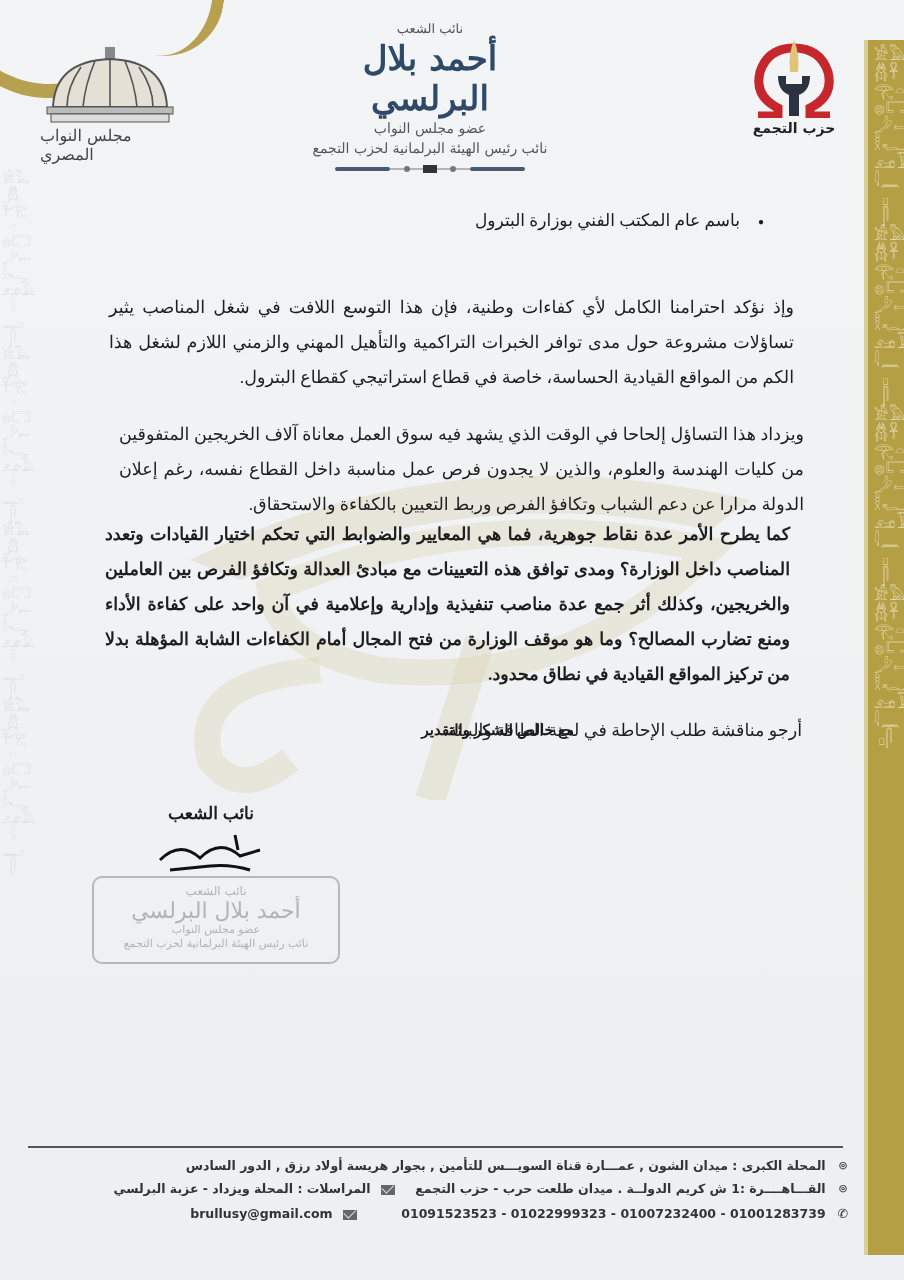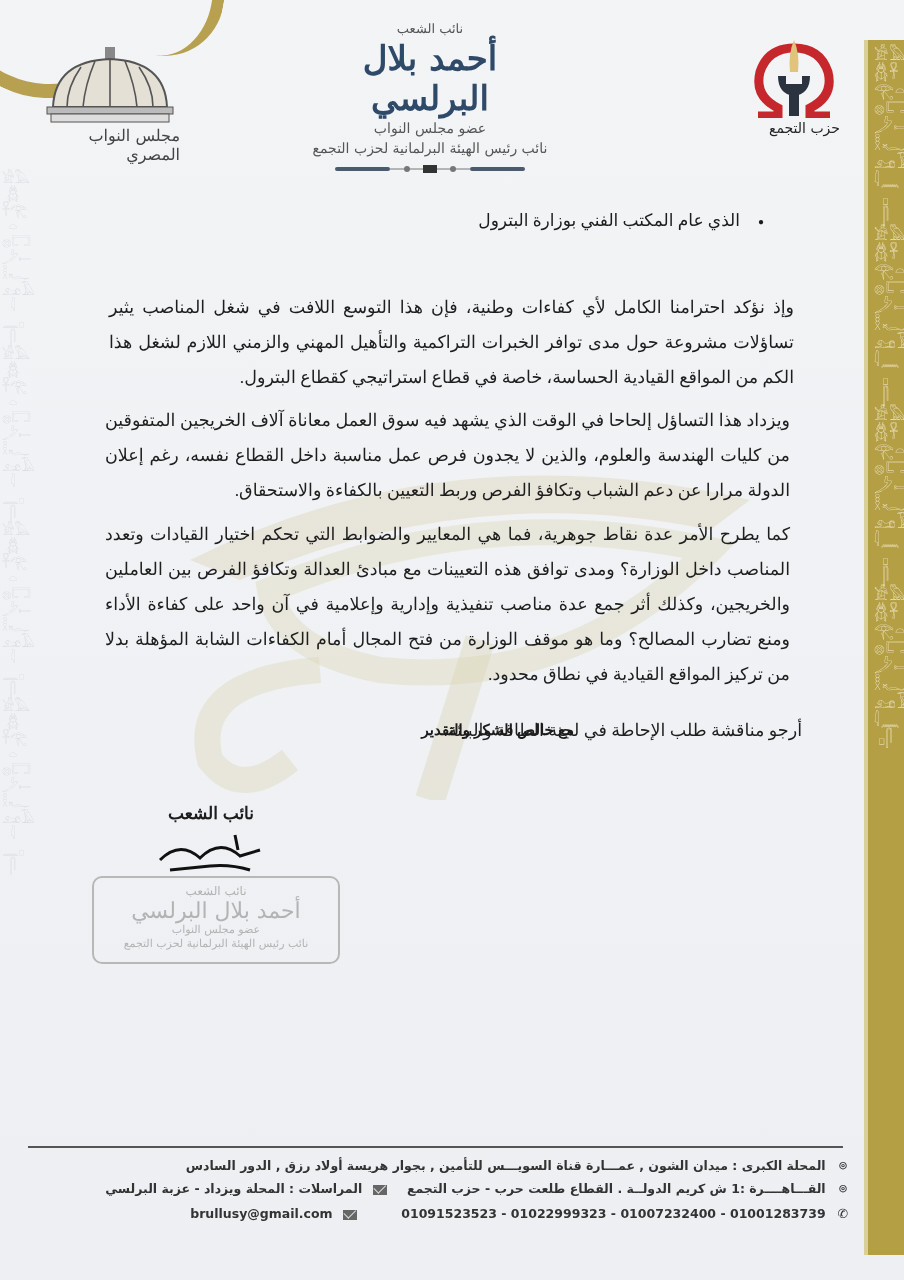--- a/index.html
+++ b/index.html
@@ -19,37 +19,37 @@
       color:#c9ccd0; font-size:14px; line-height:16px; text-align:center; word-break:break-all; opacity:.7; }
     
     .arc1 { position:absolute; left:-60px; top:-120px; width:190px; height:190px; border-radius:50%;
       border:14px solid #b7a150; border-color:transparent transparent #b7a150 transparent; transform:rotate(25deg); }
     .arc2 { position:absolute; left:150px; top:-40px; width:60px; height:100px;
       border-right:12px solid #b7a150; border-radius:0 0 60px 0; transform:rotate(10deg); }
     
     .watermark { position:absolute; left:150px; top:440px; width:620px; height:360px; pointer-events:none; }
     
     .dome { position:absolute; left:45px; top:45px; width:130px; height:80px; }
-    .parliament-label { position:absolute; left:40px; top:126px; width:140px; text-align:right;
+    .parliament-label { position:absolute; left:40px; top:126px; width:140px; text-align:left;
       font-family:"DejaVu Serif", serif; font-size:16px; color:#444; }
     .center-head { position:absolute; left:300px; top:20px; width:260px; text-align:center; direction:rtl; }
     .center-head .small { font-family:"DejaVu Serif", serif; font-size:13px; color:#555; line-height:18px; }
     .center-head .name { font-family:"DejaVu Serif", serif; font-size:34px; font-weight:bold; color:#2f4a68; line-height:40px; }
     .center-head .sub { font-family:"DejaVu Serif", serif; font-size:14px; color:#555; line-height:20px; }
     .divider-ornament { margin:6px auto 0; width:190px; height:8px; position:relative; }
     .party-logo { position:absolute; left:748px; top:38px; width:92px; height:80px; }
-    .party-label { position:absolute; left:748px; top:120px; width:92px; 
-      font-weight:normal; font-size:14px; color:#222; direction:rtl; }
+    .party-label { position:absolute; left:748px; top:120px; width:92px; text-align:center;
+      font-weight:bold; font-size:14px; color:#222; direction:rtl; }
     
     .content { position:absolute; left:105px; width:685px; direction:rtl; text-align:justify;
       font-family:"Liberation Serif", serif; font-size:17.5px; line-height:35px; color:#1e1e1e; }
     .bullets { position:absolute; right:140px; top:204px; direction:rtl; list-style:none; margin:0; padding:0;
       font-family:"Liberation Serif", serif; font-size:17px; line-height:34px; }
     .bullets li::before { content:"●"; font-size:10px; margin-left:18px; vertical-align:middle; }
-    .p1 { top:286px; } .p2 { top:403px; } .p3 { top:517px; } .p4 { top:701px; }
+    .p1 { top:286px; } .p2 { top:403px; } .p3 { top:517px;font-weight:bold; } .p4 { top:701px; }
     .closing { position:absolute; right:330px; top:721px; direction:rtl; font-weight:bold;
       font-family:"Liberation Sans", sans-serif; font-size:15px; }
     
     .sig-title { position:absolute; left:168px; top:803px; font-weight:bold; font-size:17px;
       font-family:"Liberation Sans", sans-serif; direction:rtl; }
     .sig-scribble { position:absolute; left:150px; top:830px; width:130px; height:45px; }
     .stamp { position:absolute; left:92px; top:876px; width:244px; height:84px; border:2px solid #b8b8b8;
       border-radius:10px; text-align:center; direction:rtl; color:#b3b3b3; font-family:"DejaVu Serif", serif; }
     .stamp .s1 { font-size:12px; line-height:15px; margin-top:6px; }
     .stamp .s2 { font-size:22px; line-height:24px; }
@@ -116,25 +116,25 @@
 
   <svg class="party-logo" viewBox="0 0 92 80">
     <path d="M10 78 L30 78 L30 70 Q6 58 12 34 Q20 10 46 10 Q72 10 80 34 Q86 58 62 70 L62 78 L82 78" fill="none" stroke="#c6272d" stroke-width="9"></path>
     <path d="M46 2 Q40 16 42 34 L50 34 Q52 16 46 2 Z" fill="#e0c47a"></path>
     <path d="M30 38 Q30 56 46 58 Q62 56 62 38 L54 38 L54 46 L38 46 L38 38 Z" fill="#2b3340"></path>
     <rect x="41" y="56" width="10" height="22" fill="#2b3340"></rect>
   </svg>
   <div class="party-label">حزب التجمع</div>
 
   <ul class="bullets">
-    <li>الذي عام المكتب الفني بوزارة البترول</li>
+    <li>باسم عام المكتب الفني بوزارة البترول</li>
   </ul>
 
   <p class="content p1" style="margin:4px">وإذ نؤكد احترامنا الكامل لأي كفاءات وطنية، فإن هذا التوسع اللافت في شغل المناصب يثير تساؤلات مشروعة حول مدى توافر الخبرات التراكمية والتأهيل المهني والزمني اللازم لشغل هذا الكم من المواقع القيادية الحساسة، خاصة في قطاع استراتيجي كقطاع البترول.</p>
-  <p class="content p2" style="margin:0">ويزداد هذا التساؤل إلحاحا في الوقت الذي يشهد فيه سوق العمل معاناة آلاف الخريجين المتفوقين من كليات الهندسة والعلوم، والذين لا يجدون فرص عمل مناسبة داخل القطاع نفسه، رغم إعلان الدولة مرارا عن دعم الشباب وتكافؤ الفرص وربط التعيين بالكفاءة والاستحقاق.</p>
+  <p class="content p2" style="margin:14px">ويزداد هذا التساؤل إلحاحا في الوقت الذي يشهد فيه سوق العمل معاناة آلاف الخريجين المتفوقين من كليات الهندسة والعلوم، والذين لا يجدون فرص عمل مناسبة داخل القطاع نفسه، رغم إعلان الدولة مرارا عن دعم الشباب وتكافؤ الفرص وربط التعيين بالكفاءة والاستحقاق.</p>
   <p class="content p3" style="margin:0">كما يطرح الأمر عدة نقاط جوهرية، فما هي المعايير والضوابط التي تحكم اختيار القيادات وتعدد المناصب داخل الوزارة؟ ومدى توافق هذه التعيينات مع مبادئ العدالة وتكافؤ الفرص بين العاملين والخريجين، وكذلك أثر جمع عدة مناصب تنفيذية وإدارية وإعلامية في آن واحد على كفاءة الأداء ومنع تضارب المصالح؟ وما هو موقف الوزارة من فتح المجال أمام الكفاءات الشابة المؤهلة بدلا من تركيز المواقع القيادية في نطاق محدود.</p>
   <p class="content p4" style="margin:12px">أرجو مناقشة طلب الإحاطة في لجنة الطاقة والبيئة.</p>
 
   <div class="closing">مع خالص الشكر والتقدير</div>
 
   <div class="sig-title">نائب الشعب</div>
   <svg class="sig-scribble" viewBox="0 0 130 45">
     <path d="M10 30 Q30 10 50 28 Q70 8 90 26 L110 20 M20 40 L60 36 Q80 34 100 40 M85 5 L88 20" fill="none" stroke="#111" stroke-width="3"></path>
   </svg>
   <div class="stamp">
@@ -144,21 +144,21 @@
     <div class="s3">نائب رئيس الهيئة البرلمانية لحزب التجمع</div>
   </div>
 
   <div class="footer-rule"></div>
   <div class="footer f1">
     <span class="ficon">⌾</span>
     <span class="seg">المحلة الكبرى : ميدان الشون , عمـــارة قناة السويـــس للتأمين , بجوار هريسة أولاد رزق , الدور السادس</span>
   </div>
   <div class="footer f2">
     <span class="ficon">⌾</span>
-    <span class="seg">القـــاهــــرة :1 ش كريم الدولــة . القطاع طلعت حرب - حزب التجمع</span>
+    <span class="seg">القـــاهــــرة :1 ش كريم الدولــة . ميدان طلعت حرب - حزب التجمع</span>
     <span class="mail-icon"></span>
     <span class="seg">المراسلات : المحلة ويزداد - عزبة البرلسي</span>
   </div>
   <div class="footer f3">
     <span class="ficon">✆</span>
     <span class="seg" style="direction:ltr">01091523523 - 01022999323 - 01007232400 - 01001283739</span>
     <span class="mail-icon" style="margin-right:40px"></span>
     <span class="seg" style="direction:ltr">brullusy@gmail.com</span>
   </div>
 </div>

